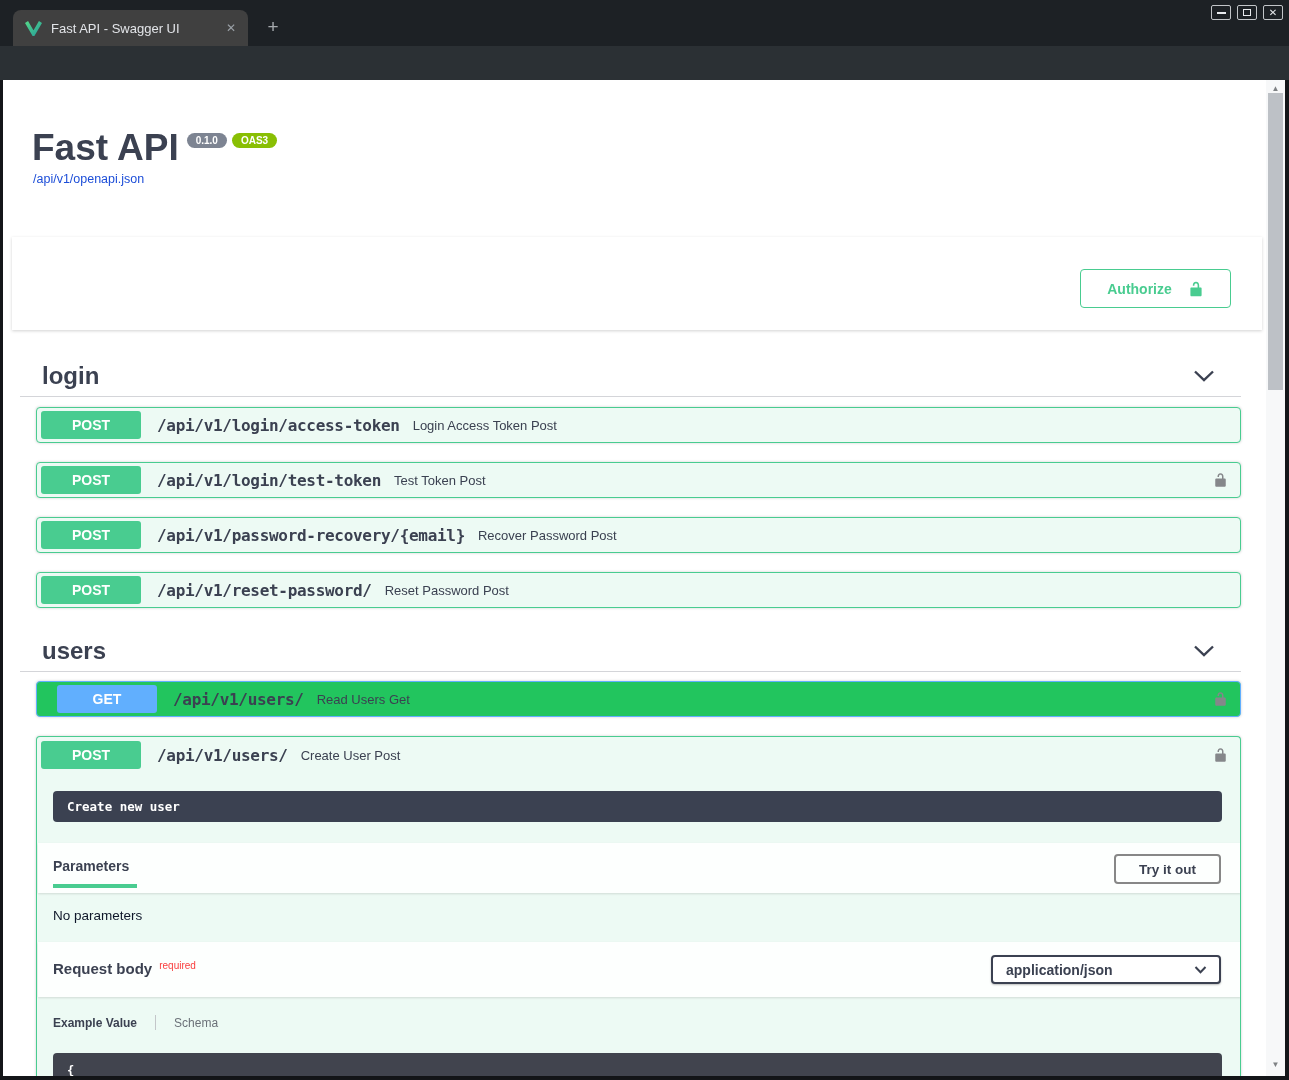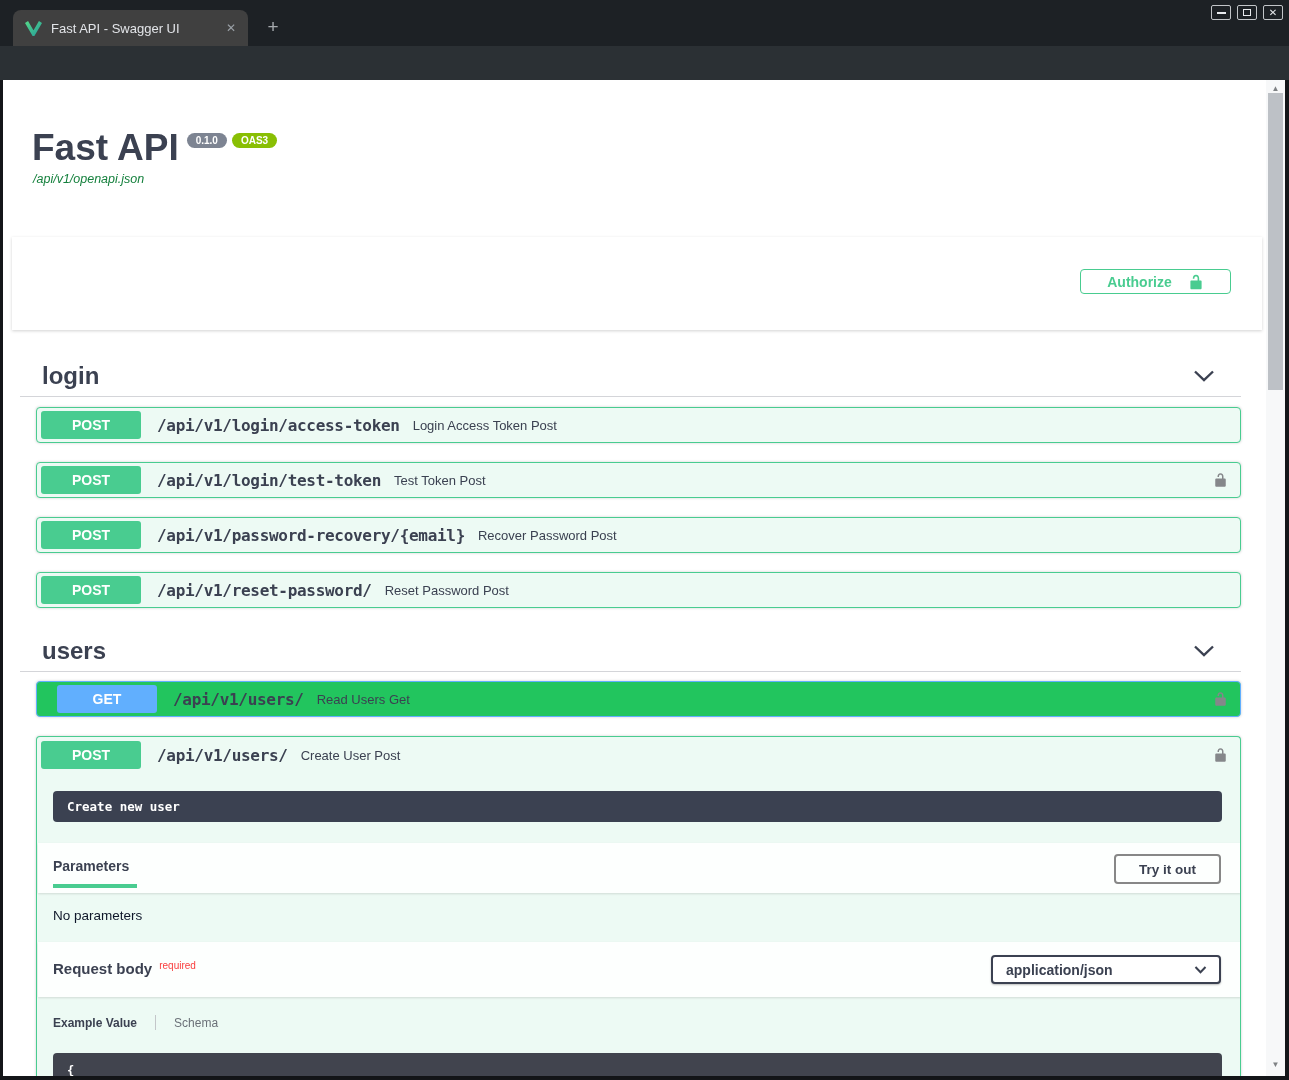--- a/index.html
+++ b/index.html
@@ -43,25 +43,25 @@
               justify-content:center; color:#7e8184; font-size:8px; }
   .sb-up { top:2px; } .sb-down { bottom:6px; }
   .sb-thumb { position:absolute; left:2px; top:13px; width:15px; height:297px; background:#bdc1c6; }
 
   .api-title { position:absolute; left:29px; top:48px; display:flex; align-items:flex-start; }
   .api-title h1 { font-size:37px; font-weight:700; color:#3b4151; line-height:40px; }
   .pill { display:inline-block; font-size:10px; font-weight:700; color:#fff; padding:2px 9px;
           border-radius:9px; margin-left:8px; margin-top:5px; vertical-align:top; }
   .pill-version { background:#7d8492; }
   .pill-oas { background:#89bf04; margin-left:5px; }
-  .spec-link { position:absolute; left:30px; top:92px; font-size:12.5px; color:#15803d; text-decoration:none;font-style:italic; }
+  .spec-link { position:absolute; left:30px; top:92px; font-size:12.5px; color:#1d4ed8; text-decoration:none; }
 
   .scheme-card { position:absolute; left:9px; top:157px; width:1250px; height:93px; background:#fff;
                  box-shadow:0 1px 3px rgba(0,0,0,.18); }
-  .authorize-btn { position:absolute; left:1077px; top:189px; width:151px; height:25px; background:#fff;
+  .authorize-btn { position:absolute; left:1077px; top:189px; width:151px; height:39px; background:#fff;
                    border:1.5px solid #49cc90; border-radius:4px; display:flex; align-items:center;
                    justify-content:center; gap:16px; }
   .authorize-btn span { color:#49cc90; font-size:14px; font-weight:700; }
 
   .tag-header { position:absolute; left:17px; width:1221px; height:42px; display:flex; align-items:center;
                 justify-content:space-between; border-bottom:1px solid rgba(59,65,81,.22); padding:0 26px 0 22px; }
   .tag-header h3 { font-size:24px; font-weight:700; color:#3b4151; }
   .th-login { top:275px; } .th-users { top:550px;gap:8px; }
 
   .op-row { position:absolute; left:33px; width:1205px; height:36px; border-radius:4px;

